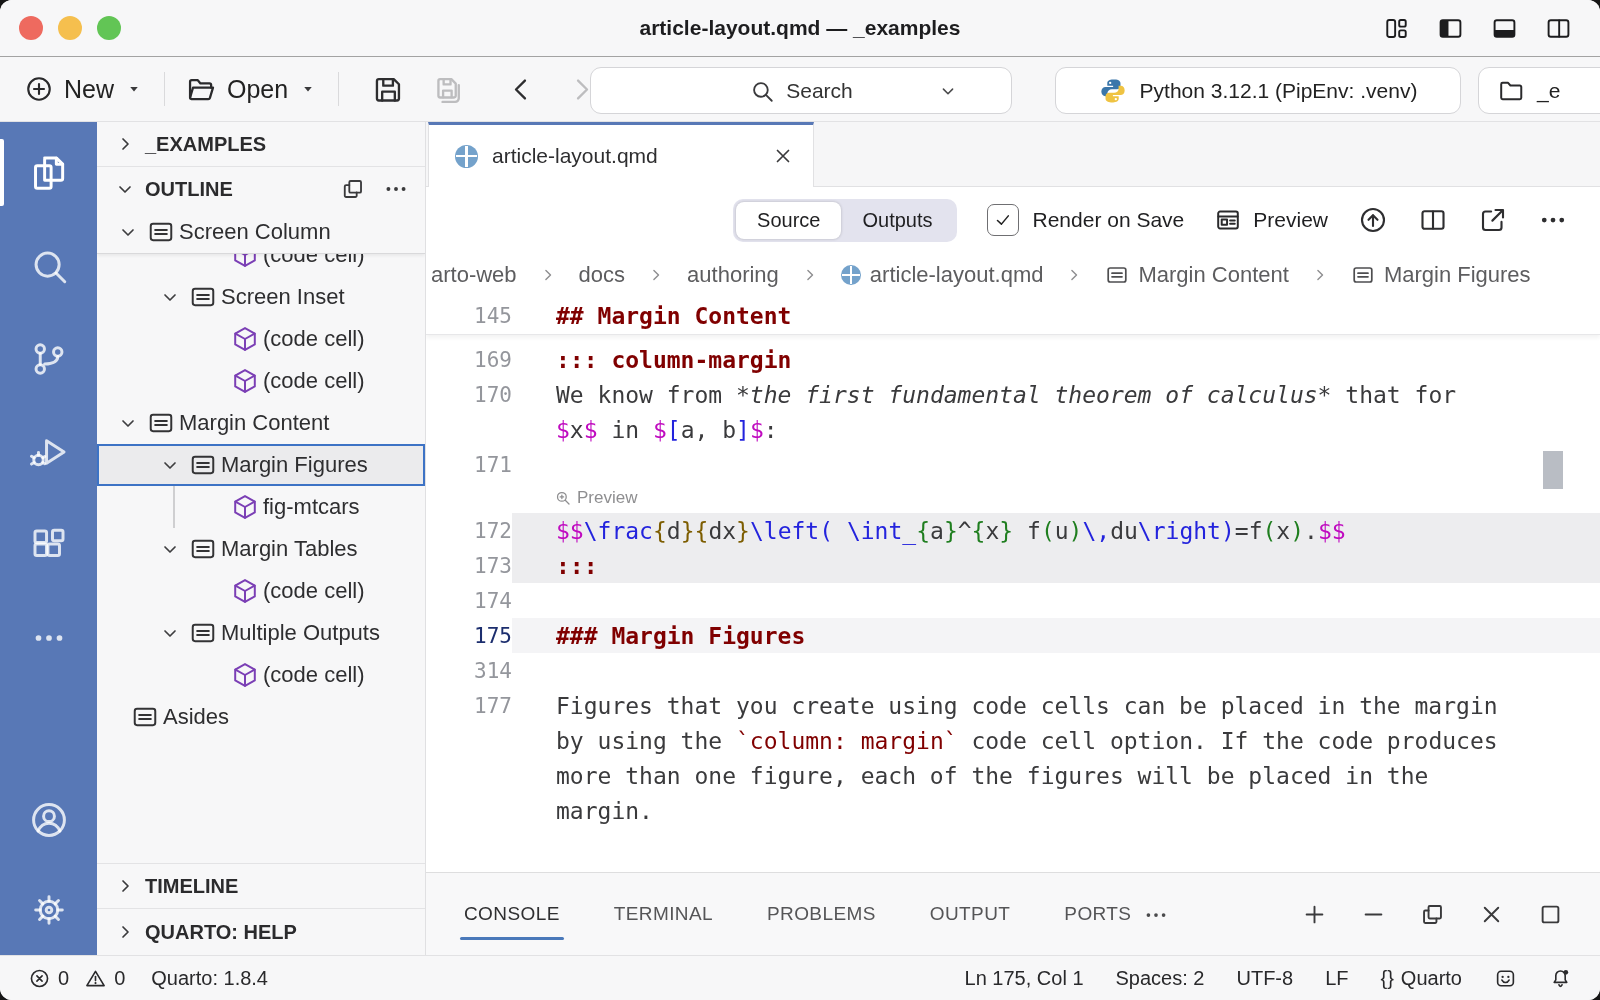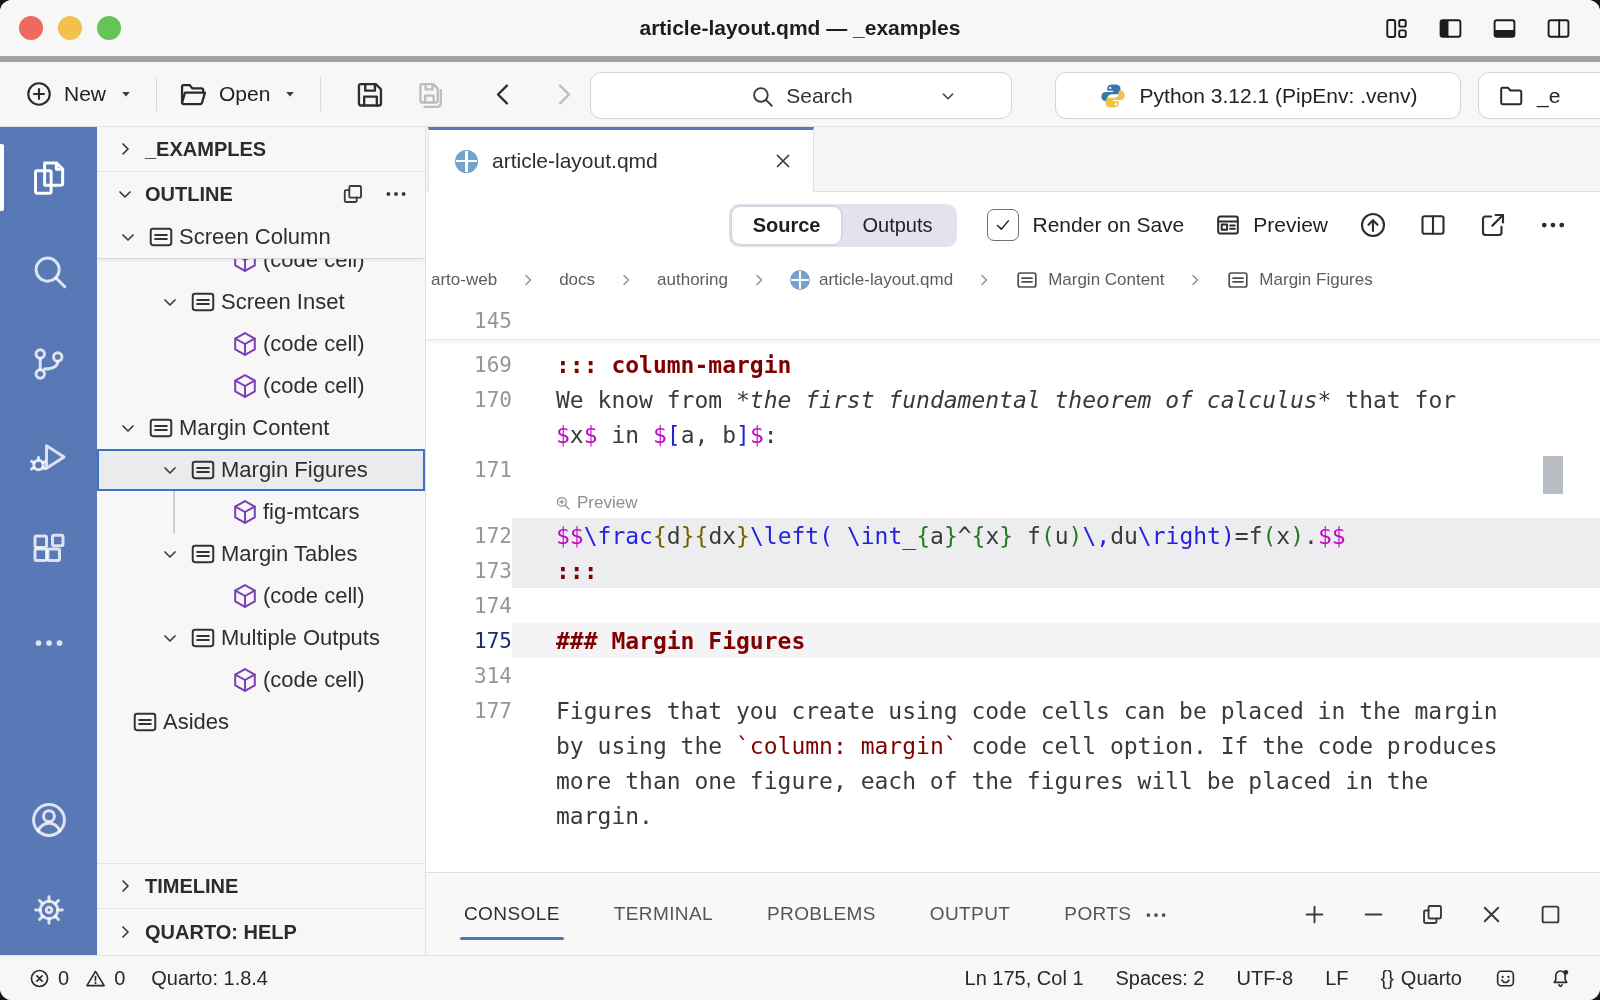--- a/index.html
+++ b/index.html
@@ -3,31 +3,31 @@
 <meta charset="utf-8">
 <style>
   html,body{margin:0;padding:0;background:#161616;}
   .window{width:1600px;height:1000px;display:flex;flex-direction:column;background:#fff;
     font-family:"Liberation Sans","DejaVu Sans",sans-serif;overflow:hidden;border-radius:12px;position:relative;}
   .ic{fill:none;stroke:currentColor;stroke-width:1.7;stroke-linecap:round;stroke-linejoin:round;width:100%;height:100%;display:block;}
   .icf{fill:currentColor;stroke:none;}
   .isp{display:inline-flex;flex:none;}
 
   
-  .titlebar{height:56px;flex:none;display:flex;align-items:center;background:#f7f7f8;border-bottom:6px solid #a3a3a3;position:relative;}
+  .titlebar{height:56px;flex:none;display:flex;align-items:center;background:#f7f7f8;border-bottom:1px solid #a3a3a3;position:relative;}
   .traffic{display:flex;gap:15px;padding-left:19px;z-index:2;}
   .tl{width:24px;height:24px;border-radius:50%;}
   .tl.red{background:#ee6a5f}.tl.yellow{background:#f5bf4e}.tl.green{background:#62c555}
   .wtitle{position:absolute;left:0;right:0;text-align:center;font-size:21px;font-weight:600;color:#1d1d1f;}
   .tbicons{margin-left:auto;display:flex;gap:27px;padding-right:28px;color:#1c1c1e;z-index:2;}
   .tbicons .isp{width:27px;height:27px;}
 
   
   .toolbar{height:64px;flex:none;display:flex;align-items:center;background:#f7f7f8;border-bottom:1px solid #e2e2e4;padding-left:24px;position:relative;}
-  .tbtn{display:flex;align-items:center;gap:10px;font-size:21px;color:#222;text-align:center;}
+  .tbtn{display:flex;align-items:center;gap:10px;font-size:25px;color:#222;text-align:center;}
   .tbtn .isp{width:30px;height:30px;color:#2a2a2c;}
   .tbtn .caret{width:20px;height:20px;color:#3a3a3c;}
   .tdiv{width:1px;height:34px;background:#dadadc;margin:0 20px;}
   .tico{width:33px;height:33px;color:#2e2e30;margin:0 13px;}
   .tico.dis{color:#bdbdbf;}
   .searchbox{position:absolute;left:590px;top:10px;width:420px;height:45px;background:#fff;border:1px solid #d5d5d8;border-radius:11px;
     display:flex;align-items:center;justify-content:center;gap:11px;font-size:21px;color:#333;}
   .searchbox .mag{width:26px;height:26px;color:#3a3a3c;}
   .searchbox .dd{position:absolute;right:52px;width:22px;height:22px;color:#4a4a4c;}
   .pybtn{position:absolute;left:1055px;top:10px;width:404px;height:45px;background:#fff;border:1px solid #d5d5d8;border-radius:11px;
@@ -81,30 +81,30 @@
   .tab{width:340px;margin-left:2px;background:#fff;border-left:1px solid #e1e1e3;border-right:1px solid #e1e1e3;border-top:3px solid #5878b6;
     margin-bottom:-1px;display:flex;align-items:center;gap:14px;padding:0 18px 0 26px;font-size:21px;color:#2e2e30;}
   .qicon{width:23px;height:23px;border-radius:50%;background:#74a2cb;position:relative;flex:none;}
   .qicon::before{content:'';position:absolute;left:1px;right:1px;top:50%;height:2.6px;margin-top:-1.3px;background:#fff;}
   .qicon::after{content:'';position:absolute;top:1px;bottom:1px;left:50%;width:2.6px;margin-left:-1.3px;background:#fff;}
   .qicon.sm{width:20px;height:20px;}
   .tab .close{margin-left:auto;width:24px;height:24px;color:#3a3a3c;}
 
   .edbar{height:66px;flex:none;display:flex;align-items:center;justify-content:flex-end;gap:30px;padding-right:32px;background:#fff;}
   .seg{display:flex;background:#e3e3ee;border-radius:10px;padding:3px;font-size:20px;color:#1f1f21;}
-  .seg .on{background:#fff;border-radius:8px;padding:7px 21px;box-shadow:0 0 3px rgba(0,0,0,.22);font-weight:bold;}
+  .seg .on{background:#fff;border-radius:8px;padding:7px 21px;box-shadow:0 0 3px rgba(0,0,0,.22);}
   .seg .off{padding:7px 21px;}
   .chkgrp{display:flex;align-items:center;gap:14px;font-size:21px;color:#1f1f21;}
   .chk{width:30px;height:30px;border:1.7px solid #6f6f72;border-radius:7px;background:#fff;display:flex;align-items:center;justify-content:center;color:#222;}
   .chk .isp{width:22px;height:22px;}
   .prevgrp{display:flex;align-items:center;gap:11px;font-size:21px;color:#1f1f21;}
   .prevgrp .isp{width:28px;height:28px;color:#2a2a2c;}
   .edico{width:30px;height:30px;color:#2e2e30;}
 
-  .crumbs{height:44px;flex:none;display:flex;align-items:center;gap:21px;padding-left:5px;font-size:17px;color:#5d5d5f;white-space:nowrap;overflow:hidden;background:#fff;}
+  .crumbs{height:44px;flex:none;display:flex;align-items:center;gap:21px;padding-left:5px;font-size:22px;color:#5d5d5f;white-space:nowrap;overflow:hidden;background:#fff;}
   .crumb{display:flex;align-items:center;gap:9px;}
   .crumb .isp{width:24px;height:24px;color:#4e4e50;}
   .csep{width:20px;height:20px;color:#8e8e90;flex:none;}
 
   .code{flex:1;position:relative;font-family:"DejaVu Sans Mono","Liberation Mono",monospace;font-size:23px;color:#3a3a3c;overflow:hidden;background:#fff;}
   .cl{height:35px;display:flex;align-items:center;}
   .cl .ln{width:86px;flex:none;text-align:right;font-size:21px;color:#94969c;}
   .cl .ln.on{color:#1c2e6e;}
   .cl .ct{flex:1;padding-left:44px;white-space:pre;height:35px;display:flex;align-items:center;}
   .cl.sticky{height:37px;margin-bottom:7px;border-bottom:1px solid #e7e7e9;box-shadow:0 3px 4px rgba(0,0,0,.05);background:#fff;position:relative;z-index:2;}
@@ -692,20 +692,21 @@
               </svg>
             </span>
             <span>Margin Figures</span>
           </span>
         </div>
 
       <div class="code">
         <div id="code-lines">
             <div class="cl sticky">
               <span class="ln">145</span>
+              <span class="ct"><span class="tk-h">## Margin Content</span></span>
             </div>
             <div class="cl">
               <span class="ln">169</span>
               <span class="ct"><span class="tk-h">::: column-margin</span></span>
             </div>
             <div class="cl">
               <span class="ln">170</span>
               <span class="ct"><span class="tk-t">We know from </span><span class="tk-i">*the first fundamental theorem of calculus*</span><span class="tk-t"> that for</span></span>
             </div>
             <div class="cl">

